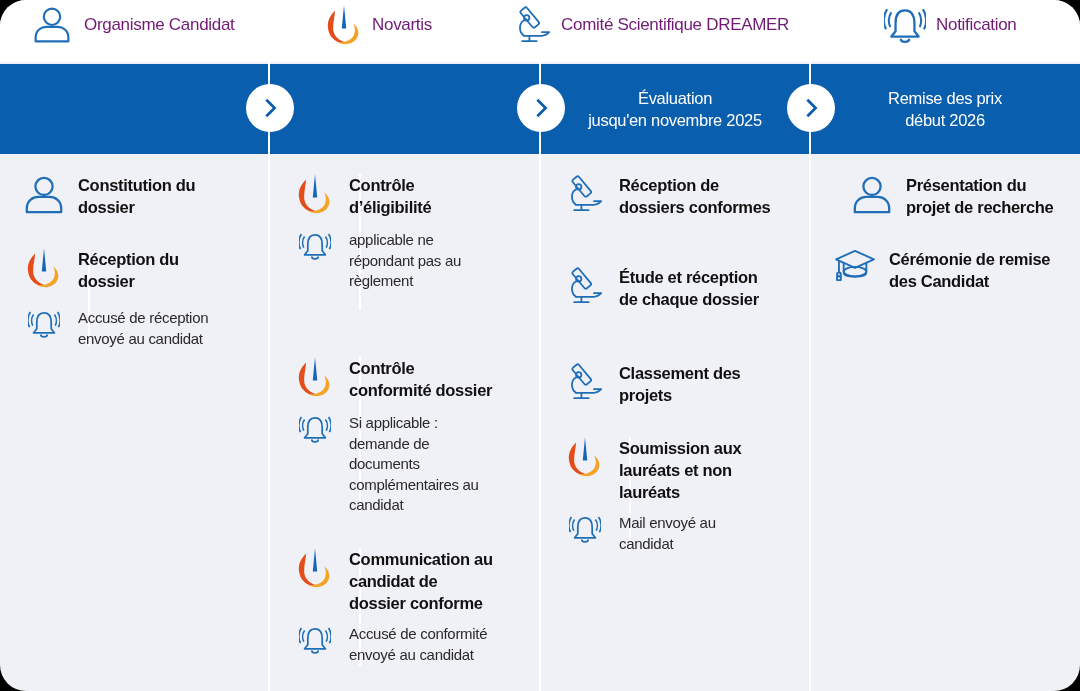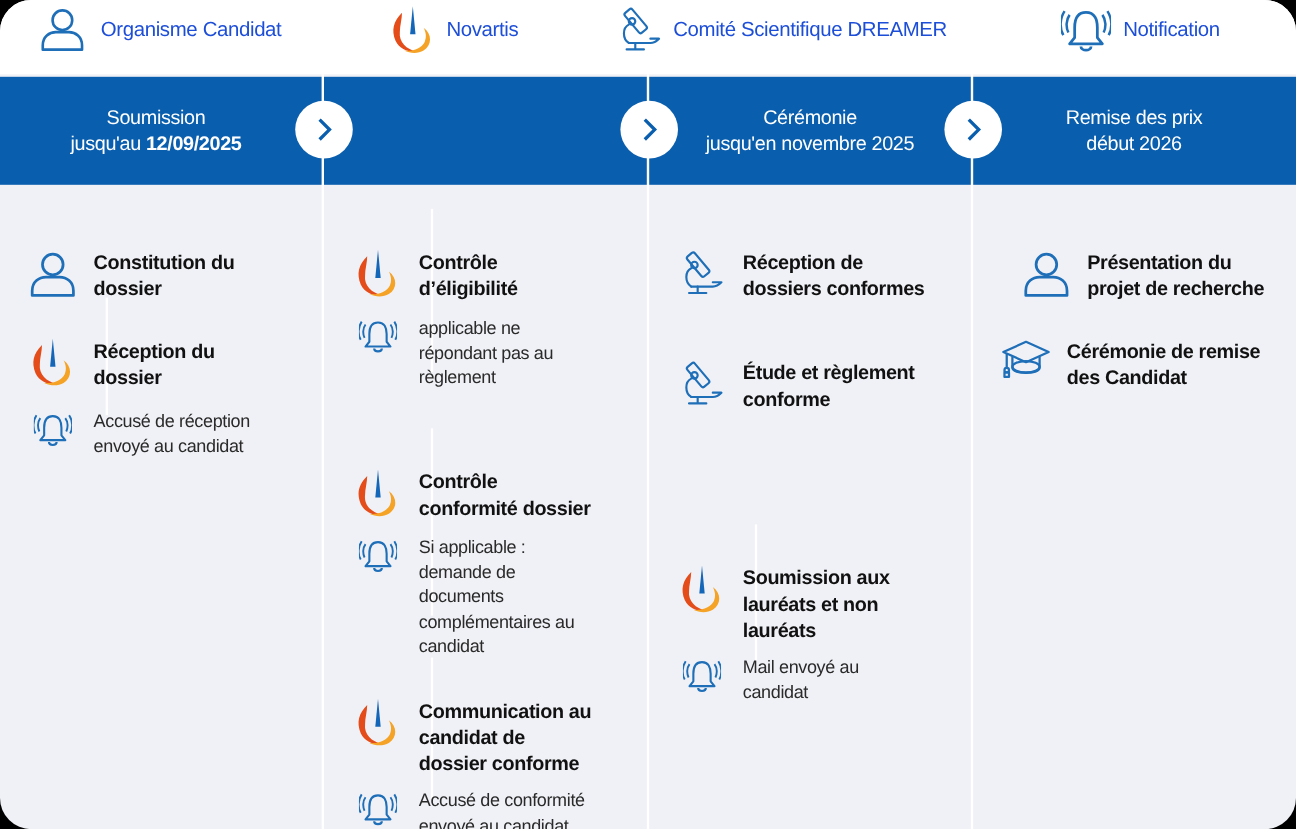--- a/index.html
+++ b/index.html
@@ -1,27 +1,27 @@
 <!DOCTYPE html>
 <html><head>
 <meta charset="utf-8">
 <style>
   html,body{margin:0;padding:0;background:#000;}
   body{width:1080px;height:691px;overflow:hidden;font-family:"Liberation Sans",sans-serif;}
   .frame{position:relative;width:1080px;height:691px;background:#f0f1f6;border-radius:26px;overflow:hidden;}
   .legend{position:absolute;left:0;top:0;width:1080px;height:62px;background:#fff;}
   .leg{position:absolute;top:0;height:50px;display:flex;align-items:center;}
   .leg svg{flex:none;}
-  .leg span{font-size:17px;color:#1d4ed8;margin-left:10px;letter-spacing:-0.3px;}
+  .leg span{font-size:17px;color:#701a75;margin-left:10px;letter-spacing:-0.3px;}
   .band{position:absolute;left:0;top:64px;width:1080px;height:90px;background:#0a5eae;}
   .phase{position:absolute;top:0;height:90px;display:flex;align-items:center;justify-content:center;text-align:center;color:#fff;font-size:16.5px;line-height:22px;letter-spacing:-0.3px;}
   .phase b{font-weight:700;}
   .vsep{position:absolute;top:62px;width:2px;height:629px;background:#fff;}
   .arrow{position:absolute;top:84px;width:48px;height:48px;border-radius:50%;background:#fff;display:flex;align-items:center;justify-content:center;cursor:pointer;}
-  .item{position:absolute;display:flex;margin-top:34px;}
+  .item{position:absolute;display:flex;}
   .item .ic{width:44px;flex:none;display:flex;justify-content:center;}
   .item .txt{margin-left:12px;}
   .title{font-weight:700;font-size:16.5px;line-height:22px;color:#111;letter-spacing:-0.3px;}
   .note{font-size:15px;line-height:20.5px;color:#2a2a2a;letter-spacing:-0.3px;}
   .group{position:absolute;}
   .group .bar{position:absolute;left:66px;top:0;width:2px;background:#fff;}
 </style>
 </head>
 <body>
 
@@ -90,29 +90,23 @@
     </div>
     <div class="leg" style="left:884px">
       <svg width="42" height="42">
           <use href="#bell"></use>
         </svg>
       <span>Notification</span>
     </div>
   </div>
 
   <div class="band">
-    <div class="phase" style="left:0;width:260px">
-      <div>
-          <div>Soumission</div>
-      <div><span>jusqu'au </span><b>12/09/2025</b></div>
-        </div>
-    </div>
     <div class="phase" style="left:540px;width:270px">
       <div>
-          <div>Cérémonie</div>
+          <div>Évaluation</div>
       <div>jusqu'en novembre 2025</div>
         </div>
     </div>
     <div class="phase" style="left:810px;width:270px">
       <div>
           <div>Remise des prix</div>
       <div>début 2026</div>
         </div>
     </div>
   </div>
@@ -266,22 +260,33 @@
         <div>dossiers conformes</div>
       </div>
   </div>
   <div class="item" style="left:563px;top:266px">
     <div class="ic">
         <svg width="36" height="40">
           <use href="#microscope"></use>
         </svg>
       </div>
     <div class="txt title">
-        <div>Étude et règlement</div>
-        <div>conforme</div>
+        <div>Étude et réception</div>
+        <div>de chaque dossier</div>
+      </div>
+  </div>
+  <div class="item" style="left:563px;top:362px">
+    <div class="ic">
+        <svg width="36" height="40">
+          <use href="#microscope"></use>
+        </svg>
+      </div>
+    <div class="txt title">
+        <div>Classement des</div>
+        <div>projets</div>
       </div>
   </div>
   <div class="group" style="left:563px;top:437px;width:240px;height:120px">
     <div class="bar" style="height:114px"></div>
     <div class="item" style="left:0;top:0">
       <div class="ic">
           <svg width="36" height="40">
             <use href="#novartis"></use>
           </svg>
         </div>

